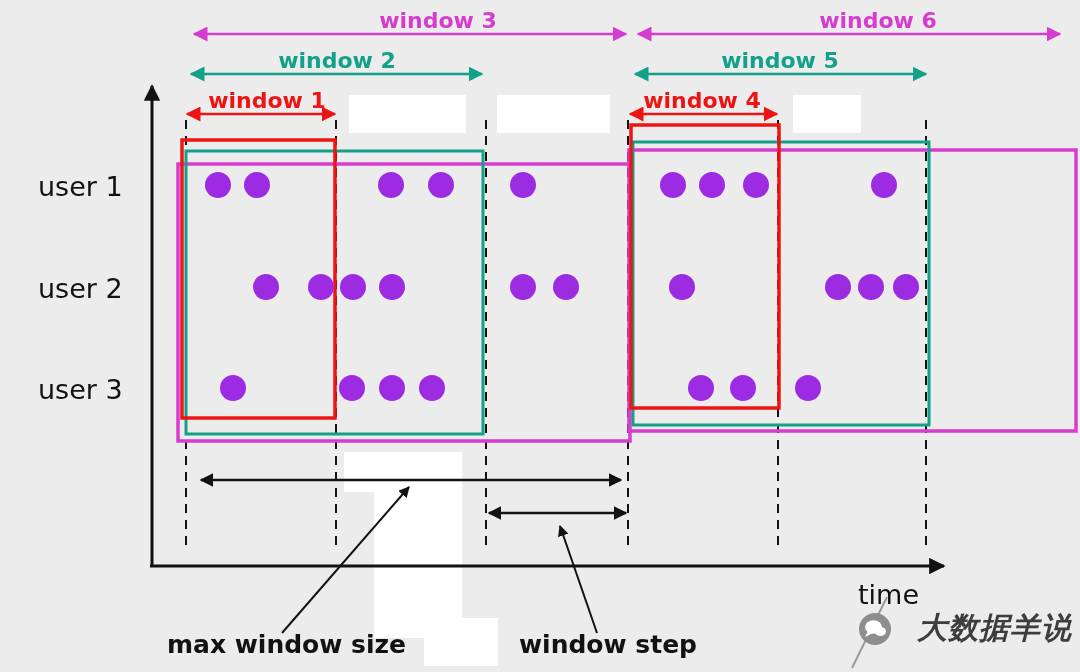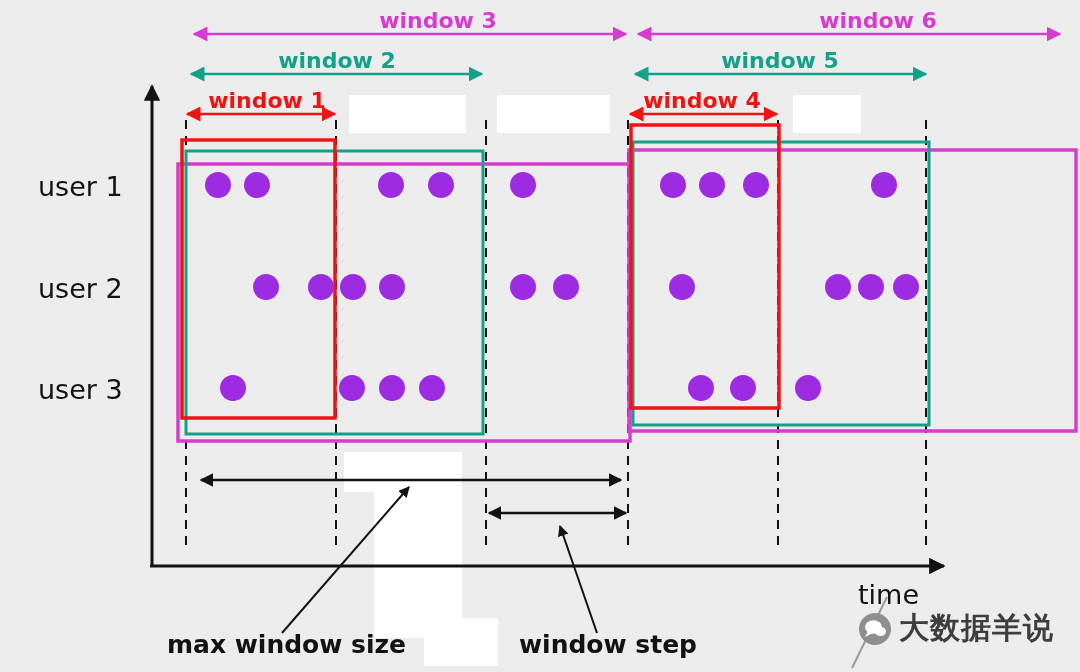--- a/index.html
+++ b/index.html
@@ -11,22 +11,23 @@
     overflow: hidden;
   }
   #diagram { position: absolute; left: 0; top: 0; }
   #diagram text { font-family: "DejaVu Sans", "Liberation Sans", sans-serif; }
   .watermark {
     position: absolute;
     left: 858px;
     top: 608px;
     display: flex;
     align-items: center;
-    gap: 7px;
+    gap: 25px;
     z-index: 5;
+    font-style: italic;
   }
   .wm-icon { display: inline-block; width: 34px; height: 34px; }
   .wm-text {
     font-size: 30px;
     font-weight: bold;
     letter-spacing: 1px;
   }
 </style>
 </head>
 <body>

